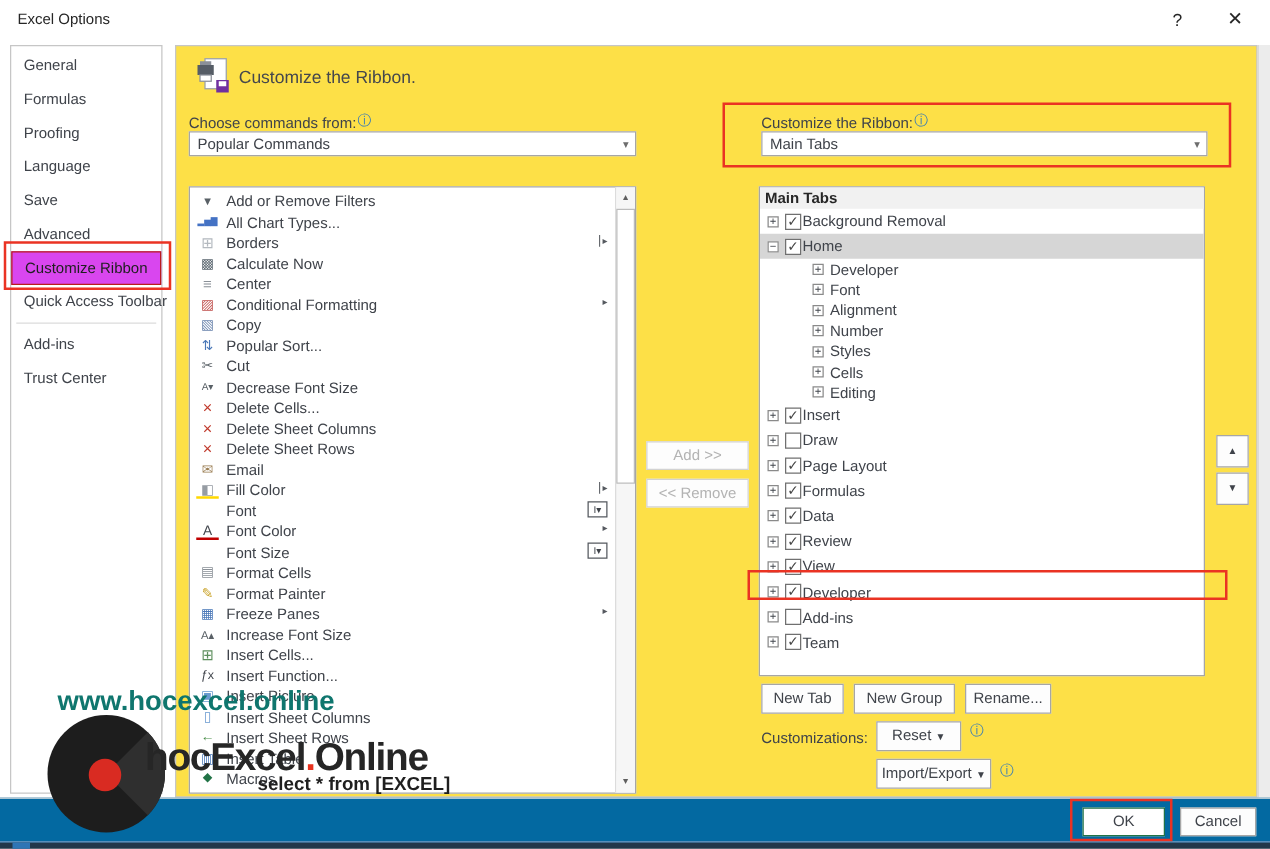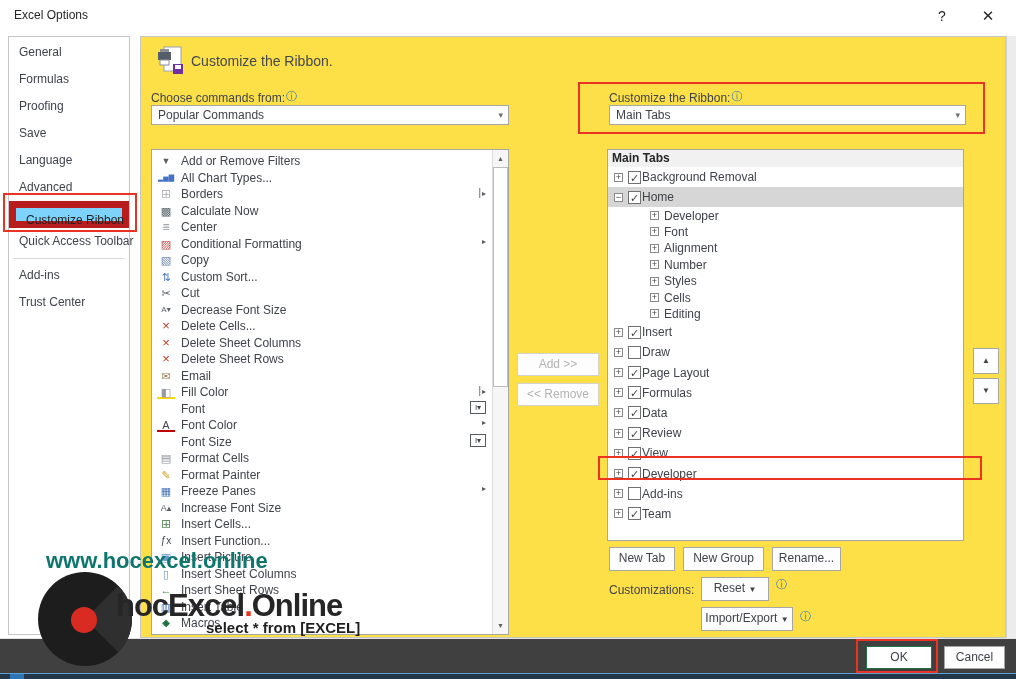--- a/index.html
+++ b/index.html
@@ -9,21 +9,21 @@
   #titlebar { position:absolute; left:0; top:0; width:1016px; height:36px; background:#fff; }
   #win-title { position:absolute; left:14px; top:8px; font-size:12px; color:#262626; }
   .tb-btn { position:absolute; top:5px; width:28px; height:22px; text-align:center; line-height:22px;
     font-size:14px; color:#262626; cursor:default; }
   #btn-help { right:60px; }
   #btn-close { right:14px; font-size:15px; }
   
   #sidebar { position:absolute; left:8px; top:36px; width:122px; height:599px;
     border:1px solid #c6c6c6; background:#fff; padding-top:2px; }
   .side-item { height:27px; line-height:27px; padding-left:10px; color:#3f434a; white-space:nowrap; }
-  .side-item.sel { background:#7dd3fc; border:7px solid #b91c1c; color:#1f1f1f; line-height:25px; }
+  .side-item.sel { background:#d946ef; border:1px solid #b91c1c; color:#1f1f1f; line-height:25px; }
   .side-sep { height:1px; background:#dcdcdc; margin:3px 4px; }
   
   #content { position:absolute; left:140px; top:36px; width:866px; height:602px;
     border:1px solid #c6c6c6; background:#fde047; }
   #hdr { position:absolute; left:16px; top:8px; }
   #hdr-title { position:absolute; left:50px; top:16px; font-size:14px; color:#44474d; white-space:nowrap; }
   .fieldlabel { position:absolute; font-size:12px; color:#3f434a; white-space:nowrap; }
   .info { color:#2e77bc; font-size:11px; vertical-align:2px; margin-left:1px; }
   .combo { position:absolute; height:20px; border:1px solid #a6a6a6; background:#fff;
     line-height:18px; padding-left:6px; padding-right:18px; white-space:nowrap; }
@@ -73,21 +73,21 @@
   #btn-rename { position:absolute; left:631px; top:510px; width:69px; height:24px; }
   #lbl-cust { position:absolute; left:468px; top:546px; }
   #btn-reset { position:absolute; left:560px; top:540px; width:68px; height:24px; }
   #reset-info { position:absolute; left:634px; top:540px; }
   #btn-impexp { position:absolute; left:560px; top:570px; width:92px; height:24px; }
   #impexp-info { position:absolute; left:658px; top:572px; }
   .drop-arr { font-size:8px; color:#3f434a; }
   
   #edge { position:absolute; left:1006px; top:36px; width:10px; height:602px; background:#ececec; border-left:1px solid #d2d2d2; }
   
-  #footer { position:absolute; left:0; top:638px; width:1016px; height:35px; background:#404040; border-top:1px solid #e2e2e2; }
+  #footer { position:absolute; left:0; top:638px; width:1016px; height:35px; background:#0369a1; border-top:1px solid #e2e2e2; }
   #btn-ok { position:absolute; left:866px; top:7px; width:66px; height:23px; border:1px solid #217346; background:#fff; }
   #btn-cancel { position:absolute; left:944px; top:7px; width:61px; height:23px; }
   
   #bottombar { position:absolute; left:0; top:673px; width:1016px; height:6px; background:#22384a; border-top:1px solid #5e9fd4; }
   #bottombar .chip { position:absolute; left:10px; top:0; width:14px; height:5px; background:#2e75b5; }
   
   .redbox { position:absolute; border:2px solid #ea3323; background:transparent; pointer-events:none; z-index:50; }
   #red-sidebar { left:3px; top:193px; width:134px; height:39px; }
   #red-dropdown { left:578px; top:82px; width:407px; height:52px; }
   #red-developer { left:598px; top:456px; width:384px; height:24px; }
@@ -111,22 +111,22 @@
 <div id="titlebar">
   <span id="win-title">Excel Options</span>
   <span id="btn-help" class="tb-btn">?</span>
   <span id="btn-close" class="tb-btn">✕</span>
 </div>
 
 <div id="sidebar">
     <div class="side-item">General</div>
     <div class="side-item">Formulas</div>
     <div class="side-item">Proofing</div>
+    <div class="side-item">Language</div>
     <div class="side-item">Save</div>
-    <div class="side-item">Language</div>
     <div class="side-item">Advanced</div>
     <div class="side-item sel">Customize Ribbon</div>
     <div class="side-item">Quick Access Toolbar</div>
     <div class="side-sep"></div>
     <div class="side-item">Add-ins</div>
     <div class="side-item">Trust Center</div>
   </div>
 
 <div id="content">
   <svg id="hdr" width="27" height="31">
@@ -171,21 +171,21 @@
         <span class="cmd-ic" style="color: rgb(192, 80, 77); font-size: 11px;">▨</span>
         <span class="cmd-lb">Conditional Formatting</span>
         <span class="cmd-trail">▸</span>
       </div>
       <div class="cmd-row">
         <span class="cmd-ic" style="color: rgb(107, 133, 173); font-size: 11px;">▧</span>
         <span class="cmd-lb">Copy</span>
       </div>
       <div class="cmd-row">
         <span class="cmd-ic" style="color: rgb(74, 120, 184); font-size: 11px;">⇅</span>
-        <span class="cmd-lb">Custom Sort...</span>
+        <span class="cmd-lb">Popular Sort...</span>
       </div>
       <div class="cmd-row">
         <span class="cmd-ic" style="color: rgb(89, 96, 102); font-size: 11px;">✂</span>
         <span class="cmd-lb">Cut</span>
       </div>
       <div class="cmd-row">
         <span class="cmd-ic" style="color: rgb(89, 96, 102); font-size: 8px;">A▾</span>
         <span class="cmd-lb">Decrease Font Size</span>
       </div>
       <div class="cmd-row">

